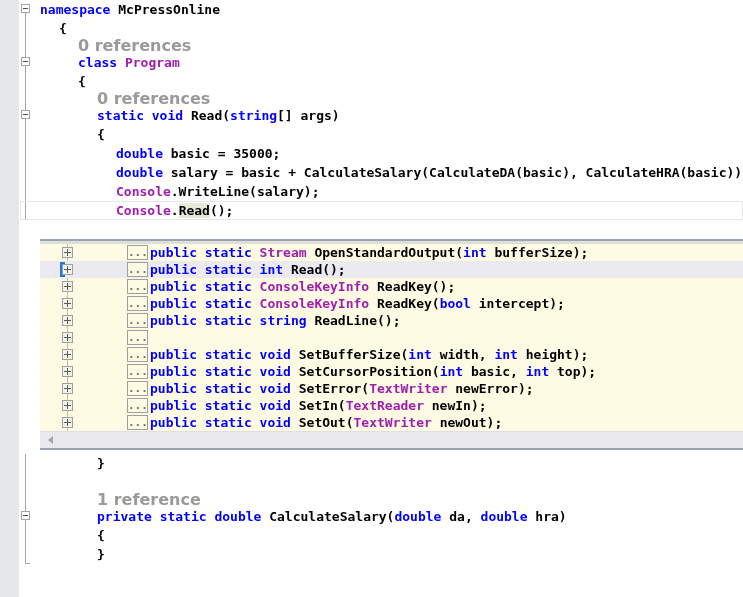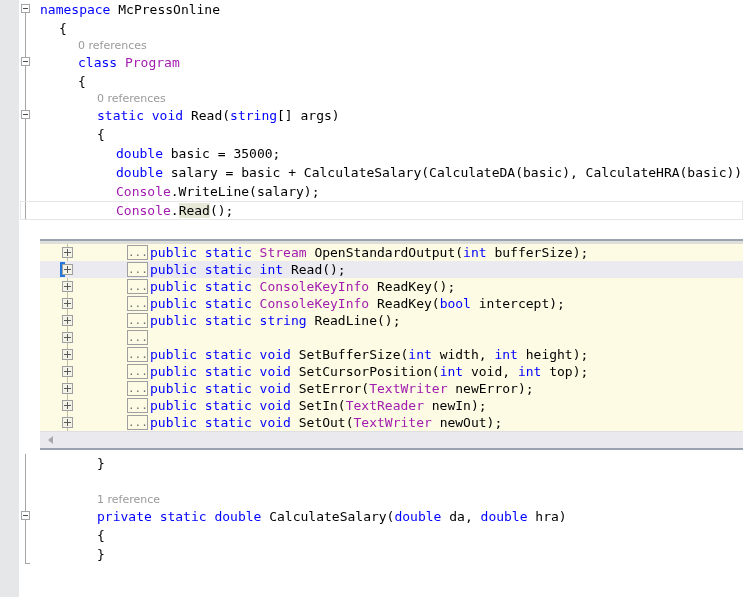--- a/index.html
+++ b/index.html
@@ -32,20 +32,21 @@
     border-right: 1px solid #ffffff;
   }
 
   
   .code-surface {
     position: absolute;
     left: 20px; top: 0;
     width: 723px;
     height: 597px;
     background: #ffffff;
+    font-weight: bold;
   }
 
   
   .line {
     position: relative;
     height: 19px;
     line-height: 19px;
     font-size: 13px;
     white-space: pre;
     color: #000000;
@@ -54,21 +55,21 @@
     position: absolute;
     left: 20px;
     top: 0;
     white-space: pre;
   }
 
   
   .kw   { color: #0000ff; }          
   .typ  { color: #a21caf; }
   .pln  { color: #000000; }
-  .lens { color: #9a9a9a; font-family: "DejaVu Sans", "Liberation Sans", sans-serif; font-size: 11px; }
+  .lens { color: #9a9a9a; font-family: "DejaVu Sans", "Liberation Sans", sans-serif; font-size: 16px; }
 
   
   .lens-line {
     position: relative;
     height: 15px;
     line-height: 15px;
   }
   .lens-line .code-text { font-size: 10px; }
 
   
@@ -261,21 +262,21 @@
       <div class="peek-top-strip"></div>
       <div class="peek-body" id="peek-body">
         <div class="peek-guide"></div>
       <div class="peek-row" id="p1"><div class="peek-fold"></div><div class="ellipsis-box">...</div><div class="peek-code"><span class="kw">public </span><span class="kw">static </span><span class="typ">Stream </span><span class="pln">OpenStandardOutput(</span><span class="kw">int </span><span class="pln">bufferSize);</span></div></div>
           <div class="peek-row selected" id="p2"><div class="sel-marker"></div><div class="peek-fold"></div><div class="ellipsis-box">...</div><div class="peek-code"><span class="kw">public </span><span class="kw">static </span><span class="kw">int </span><span class="pln">Read();</span></div></div>
           <div class="peek-row" id="p3"><div class="peek-fold"></div><div class="ellipsis-box">...</div><div class="peek-code"><span class="kw">public </span><span class="kw">static </span><span class="typ">ConsoleKeyInfo </span><span class="pln">ReadKey();</span></div></div>
           <div class="peek-row" id="p4"><div class="peek-fold"></div><div class="ellipsis-box">...</div><div class="peek-code"><span class="kw">public </span><span class="kw">static </span><span class="typ">ConsoleKeyInfo </span><span class="pln">ReadKey(</span><span class="kw">bool </span><span class="pln">intercept);</span></div></div>
           <div class="peek-row" id="p5"><div class="peek-fold"></div><div class="ellipsis-box">...</div><div class="peek-code"><span class="kw">public </span><span class="kw">static </span><span class="kw">string </span><span class="pln">ReadLine();</span></div></div>
           <div class="peek-row" id="p6"><div class="peek-fold"></div><div class="ellipsis-box">...</div></div>
           <div class="peek-row" id="p7"><div class="peek-fold"></div><div class="ellipsis-box">...</div><div class="peek-code"><span class="kw">public </span><span class="kw">static </span><span class="kw">void </span><span class="pln">SetBufferSize(</span><span class="kw">int </span><span class="pln">width, </span><span class="kw">int </span><span class="pln">height);</span></div></div>
-          <div class="peek-row" id="p8"><div class="peek-fold"></div><div class="ellipsis-box">...</div><div class="peek-code"><span class="kw">public </span><span class="kw">static </span><span class="kw">void </span><span class="pln">SetCursorPosition(</span><span class="kw">int </span><span class="pln">void, </span><span class="kw">int </span><span class="pln">top);</span></div></div>
+          <div class="peek-row" id="p8"><div class="peek-fold"></div><div class="ellipsis-box">...</div><div class="peek-code"><span class="kw">public </span><span class="kw">static </span><span class="kw">void </span><span class="pln">SetCursorPosition(</span><span class="kw">int </span><span class="pln">basic, </span><span class="kw">int </span><span class="pln">top);</span></div></div>
           <div class="peek-row" id="p9"><div class="peek-fold"></div><div class="ellipsis-box">...</div><div class="peek-code"><span class="kw">public </span><span class="kw">static </span><span class="kw">void </span><span class="pln">SetError(</span><span class="typ">TextWriter </span><span class="pln">newError);</span></div></div>
           <div class="peek-row" id="p10"><div class="peek-fold"></div><div class="ellipsis-box">...</div><div class="peek-code"><span class="kw">public </span><span class="kw">static </span><span class="kw">void </span><span class="pln">SetIn(</span><span class="typ">TextReader </span><span class="pln">newIn);</span></div></div>
           <div class="peek-row" id="p11"><div class="peek-fold"></div><div class="ellipsis-box">...</div><div class="peek-code"><span class="kw">public </span><span class="kw">static </span><span class="kw">void </span><span class="pln">SetOut(</span><span class="typ">TextWriter </span><span class="pln">newOut);</span></div></div>
         </div>
       <div class="peek-scroll">
         <div class="arrow-left"></div>
       </div>
     </div>
 
     <div id="lower-lines" style="position: absolute; left: 0px; width: 100%; top: 454px;">

